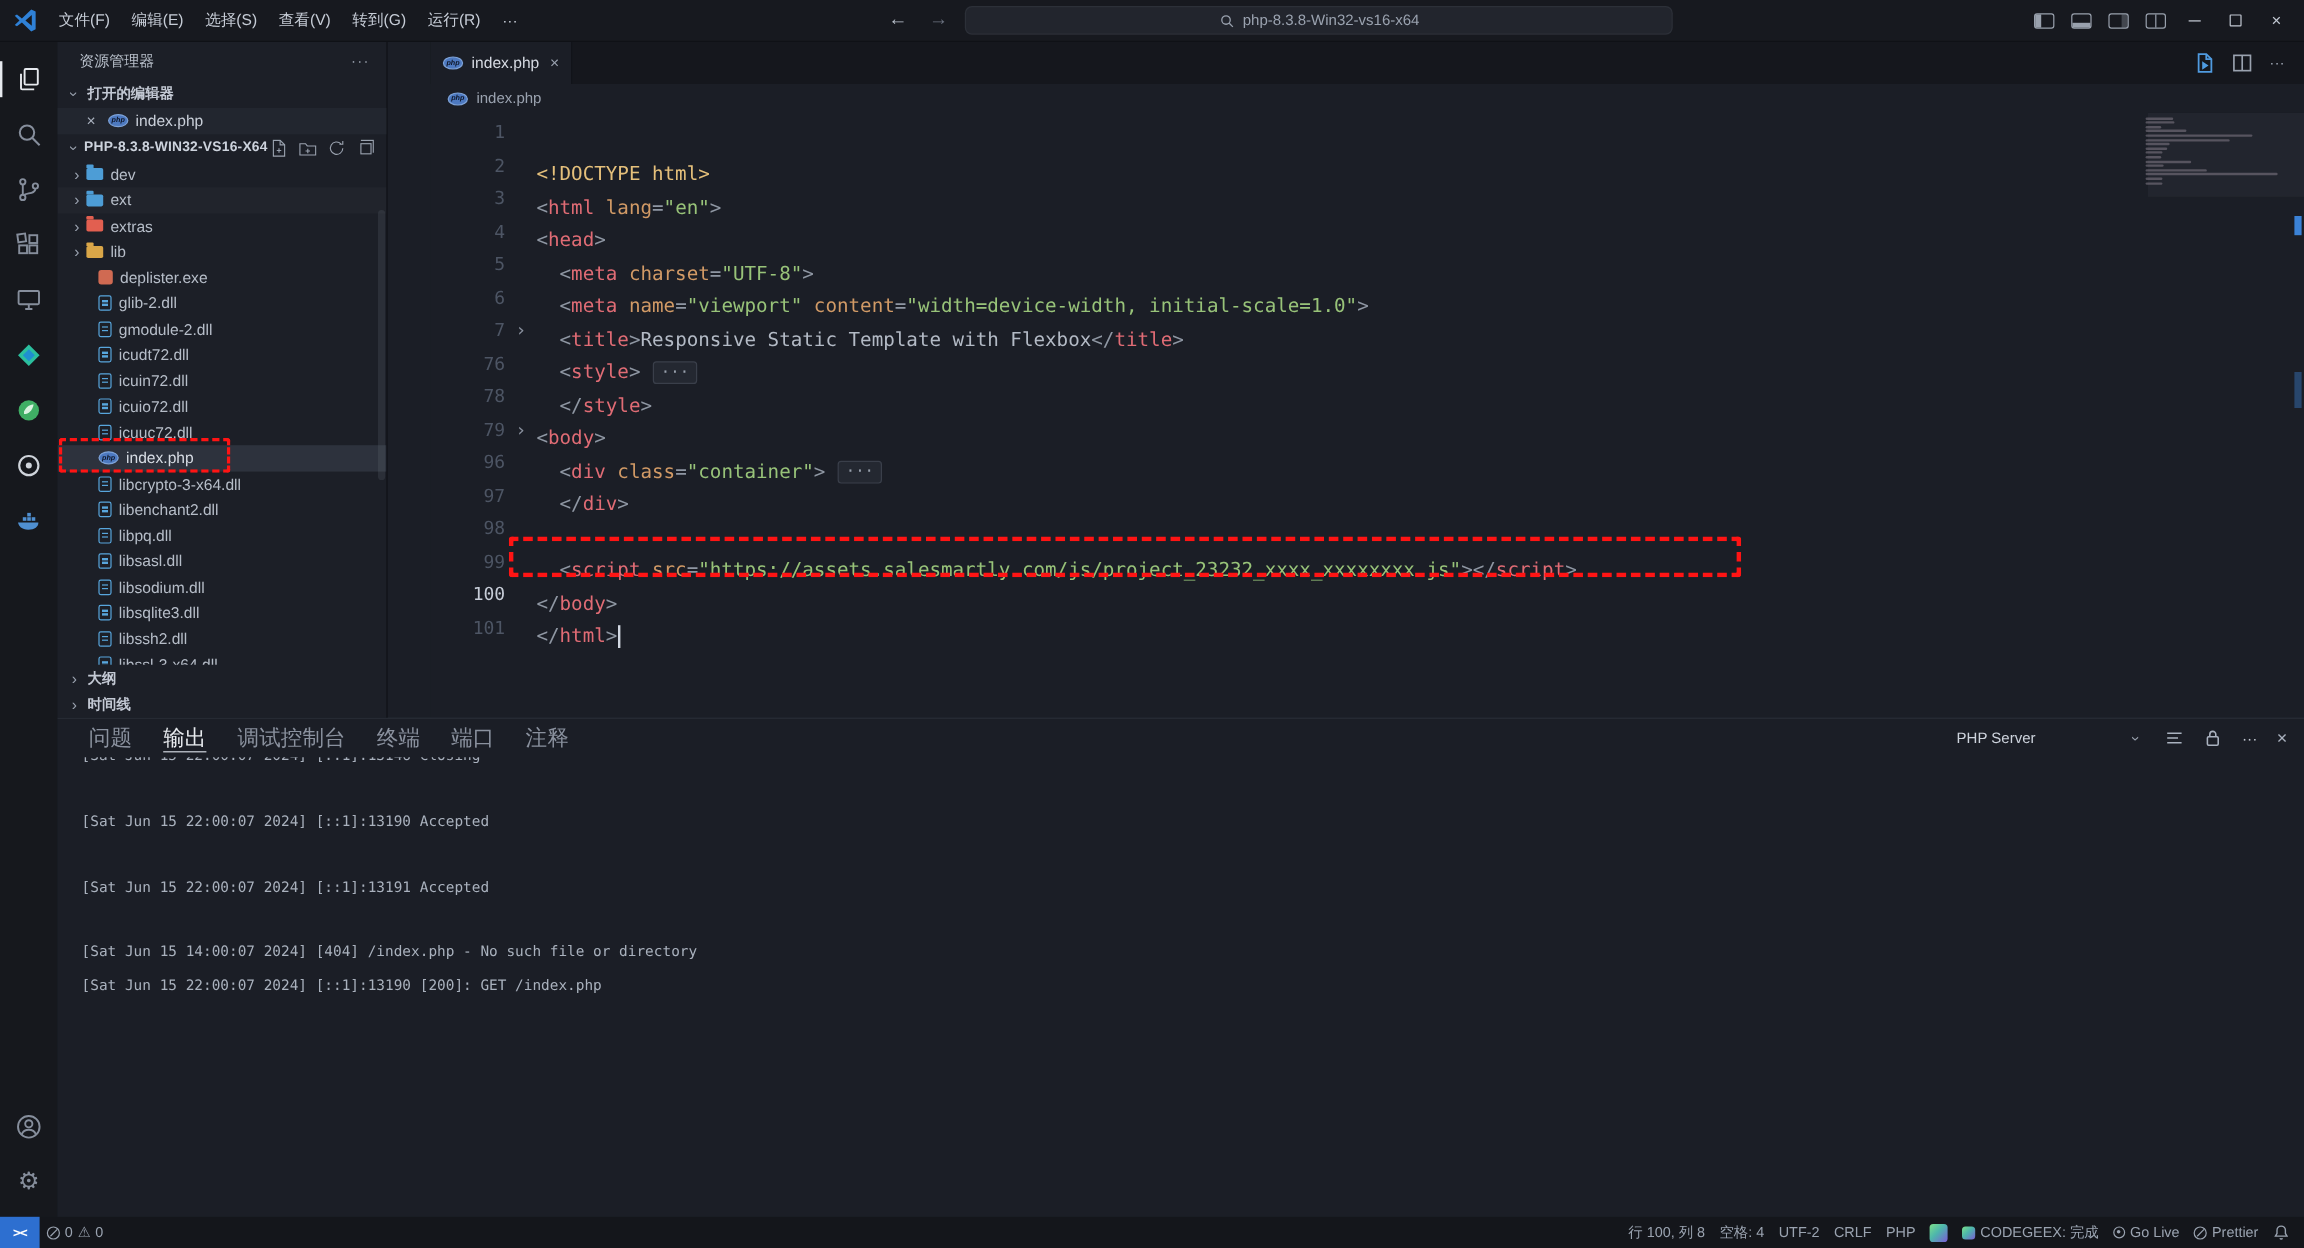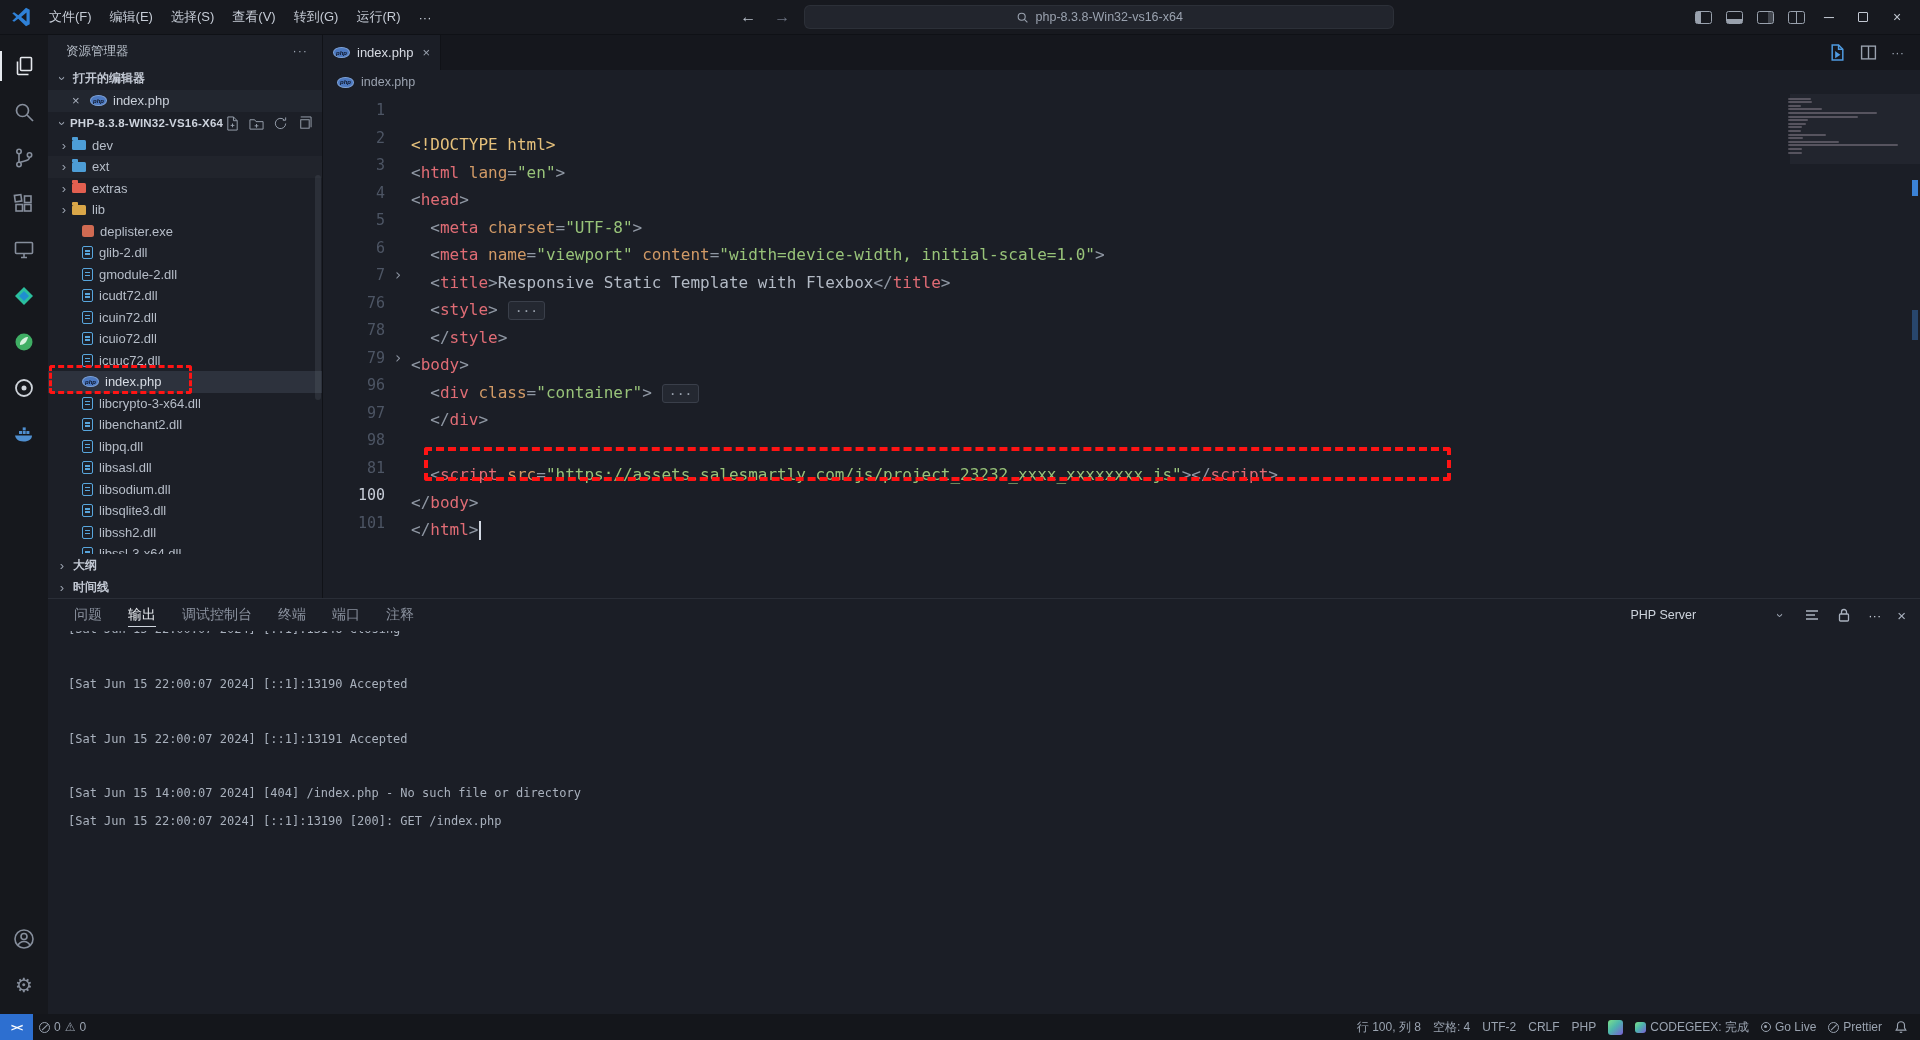--- a/index.html
+++ b/index.html
@@ -34,21 +34,21 @@
   .main { display:flex; height:979px; }
   .activitybar { width:48px; background:#16181d; display:flex; flex-direction:column; align-items:center; padding-top:8px; }
   .act-item { width:48px; height:46px; display:flex; align-items:center; justify-content:center; color:#868e9c; position:relative; }
   .act-item.active { color:#e6e9ee; }
   .act-item.active::before { content:""; position:absolute; left:0; top:8px; bottom:8px; width:2px; background:#e6e9ee; }
   .act-item svg { width:24px; height:24px; }
   .act-bottom { margin-top:auto; padding-bottom:6px; display:flex; flex-direction:column; }
   .gear-glyph { font-size:20px; line-height:1; }
 
   .workbench { flex:1; display:flex; flex-direction:column; }
-  .top-row { display:flex; height:563px; }
+  .top-row { display:flex; height:563px;gap:36px; }
 
   
   .sidebar { width:275px; background:#1c1f27; display:flex; flex-direction:column; border-right:1px solid #101217; position:relative; }
   .sb-header { height:33px; display:flex; align-items:center; justify-content:space-between; padding:0 14px 0 18px; color:#b9c0cb; font-size:12.5px; }
   .sb-more { color:#9aa2af; letter-spacing:1px; }
   .sec-head { height:22px; display:flex; align-items:center; gap:3px; padding-left:6px; color:#c3c9d4; font-size:12px; font-weight:700; }
   .chev { width:16px; text-align:center; color:#9aa2af; font-weight:400; font-size:13px; display:inline-block; }
   .chev.down { transform:rotate(90deg); }
   .oe-item { height:22px; display:flex; align-items:center; gap:6px; padding-left:24px; background:#22262f; color:#c9cfd9; font-size:13px; }
   .oe-close { color:#aab2bf; font-size:13px; width:12px; }
@@ -98,21 +98,21 @@
   .cursor { display:inline-block; width:2px; height:19px; background:#d2d8e2; vertical-align:middle; margin-left:1px; }
   .minimap { position:absolute; top:2px; right:14px; width:118px; }
   .mm-line { height:2px; margin:1.6px 0; background:#8b8490; opacity:.5; border-radius:1px; }
   .mm-slider { position:absolute; top:0; right:0; width:130px; height:70px; background:#7d859114; }
   .overview-mark { position:absolute; right:2px; top:86px; width:6px; height:16px; background:#3b82d6; }
   .overview-mark2 { position:absolute; right:2px; top:216px; width:6px; height:30px; background:#3b82d666; }
 
   
   .panel { flex:1; background:#1b1e26; border-top:1px solid #2a2e37; display:flex; flex-direction:column; min-height:0; }
   .panel-head { height:32px; display:flex; align-items:center; padding:0 14px 0 26px; flex:none; }
-  .panel-tab { color:#8a919e; font-size:14px; margin-right:26px; height:32px; display:flex; align-items:center; position:relative; }
+  .panel-tab { color:#8a919e; font-size:18px; margin-right:26px; height:32px; display:flex; align-items:center; position:relative; }
   .panel-tab.active { color:#e8ebef; }
   .panel-tab.active::after { content:""; position:absolute; left:0; right:0; bottom:4px; height:1.5px; background:#cfd5de; }
   .panel-right { margin-left:auto; display:flex; align-items:center; gap:16px; color:#c2c8d2; }
   .server-select { display:flex; align-items:center; gap:76px; font-size:12.5px; color:#cdd3dc; }
   .panel-right svg { width:16px; height:16px; color:#aab2bf; }
   .panel-x { font-size:15px; color:#aab2bf; }
   .output { flex:1; overflow:hidden; padding-left:20px; }
   .output-inner { margin-top:-15px; }
   .out-line { font-family:"DejaVu Sans Mono",monospace; font-size:12px; color:#a9b1bd; height:27.4px; line-height:27.4px; white-space:pre; }
 
@@ -448,21 +448,21 @@
               <div class="code-line"><span class="gutter-num">4</span><span class="gutter-fold"></span><span class="code-text"><span class="tk-p">  &lt;</span><span class="tk-tag">meta</span><span class="tk-attr"> charset</span><span class="tk-p">=</span><span class="tk-str">"UTF-8"</span><span class="tk-p">&gt;</span></span></div>
               <div class="code-line"><span class="gutter-num">5</span><span class="gutter-fold"></span><span class="code-text"><span class="tk-p">  &lt;</span><span class="tk-tag">meta</span><span class="tk-attr"> name</span><span class="tk-p">=</span><span class="tk-str">"viewport"</span><span class="tk-attr"> content</span><span class="tk-p">=</span><span class="tk-str">"width=device-width, initial-scale=1.0"</span><span class="tk-p">&gt;</span></span></div>
               <div class="code-line"><span class="gutter-num">6</span><span class="gutter-fold"></span><span class="code-text"><span class="tk-p">  &lt;</span><span class="tk-tag">title</span><span class="tk-p">&gt;</span><span class="tk-txt">Responsive Static Template with Flexbox</span><span class="tk-p">&lt;/</span><span class="tk-tag">title</span><span class="tk-p">&gt;</span></span></div>
               <div class="code-line"><span class="gutter-num">7</span><span class="gutter-fold">›</span><span class="code-text"><span class="tk-p">  &lt;</span><span class="tk-tag">style</span><span class="tk-p">&gt;</span><span class="fold-badge">···</span></span></div>
               <div class="code-line"><span class="gutter-num">76</span><span class="gutter-fold"></span><span class="code-text"><span class="tk-p">  &lt;/</span><span class="tk-tag">style</span><span class="tk-p">&gt;</span></span></div>
               <div class="code-line"><span class="gutter-num">78</span><span class="gutter-fold"></span><span class="code-text"><span class="tk-p">&lt;</span><span class="tk-tag">body</span><span class="tk-p">&gt;</span></span></div>
               <div class="code-line"><span class="gutter-num">79</span><span class="gutter-fold">›</span><span class="code-text"><span class="tk-p">  &lt;</span><span class="tk-tag">div</span><span class="tk-attr"> class</span><span class="tk-p">=</span><span class="tk-str">"container"</span><span class="tk-p">&gt;</span><span class="fold-badge">···</span></span></div>
               <div class="code-line"><span class="gutter-num">96</span><span class="gutter-fold"></span><span class="code-text"><span class="tk-p">  &lt;/</span><span class="tk-tag">div</span><span class="tk-p">&gt;</span></span></div>
               <div class="code-line"><span class="gutter-num">97</span><span class="gutter-fold"></span></div>
               <div class="code-line"><span class="gutter-num">98</span><span class="gutter-fold"></span><span class="code-text"><span class="tk-p">  &lt;</span><span class="tk-tag">script</span><span class="tk-attr"> src</span><span class="tk-p">=</span><span class="tk-str">"https://assets.salesmartly.com/js/project_23232_xxxx_xxxxxxxx.js"</span><span class="tk-p">&gt;&lt;/</span><span class="tk-tag">script</span><span class="tk-p">&gt;</span></span></div>
-              <div class="code-line"><span class="gutter-num">81</span><span class="gutter-fold"></span><span class="code-text"><span class="tk-p">&lt;/</span><span class="tk-tag">body</span><span class="tk-p">&gt;</span></span></div>
+              <div class="code-line"><span class="gutter-num">99</span><span class="gutter-fold"></span><span class="code-text"><span class="tk-p">&lt;/</span><span class="tk-tag">body</span><span class="tk-p">&gt;</span></span></div>
               <div class="code-line"><span class="gutter-num active">100</span><span class="gutter-fold"></span><span class="code-text"><span class="tk-p">&lt;/</span><span class="tk-tag">html</span><span class="tk-p">&gt;</span><span class="cursor"></span></span></div>
               <div class="code-line"><span class="gutter-num">101</span><span class="gutter-fold"></span><span class="code-text"></span></div>
             </div>
           <div class="mm-slider"></div>
           <div class="minimap">
               <div class="mm-line" style="width: 23.25px;"></div>
               <div class="mm-line" style="width: 24.4px;"></div>
               <div class="mm-line" style="width: 12.9px;"></div>
               <div class="mm-line" style="width: 33.6px;"></div>
               <div class="mm-line" style="width: 88.8px;"></div>

